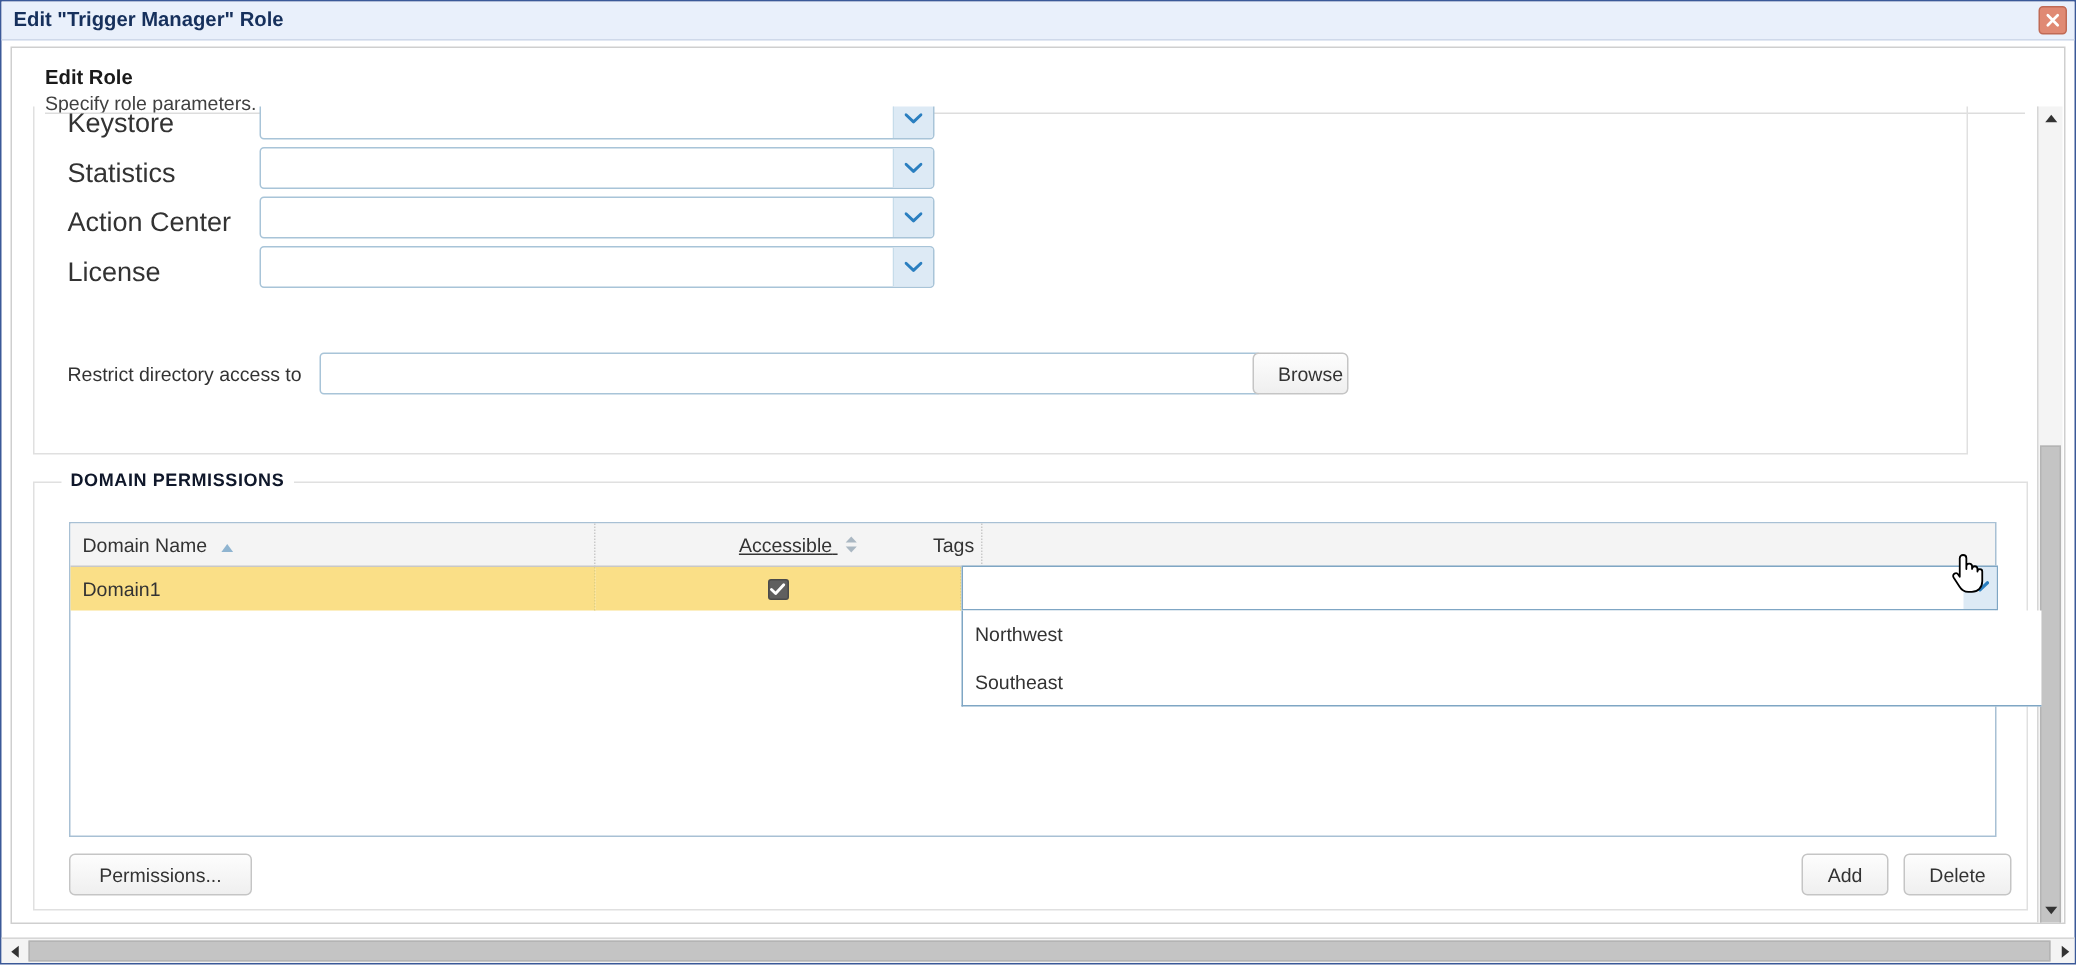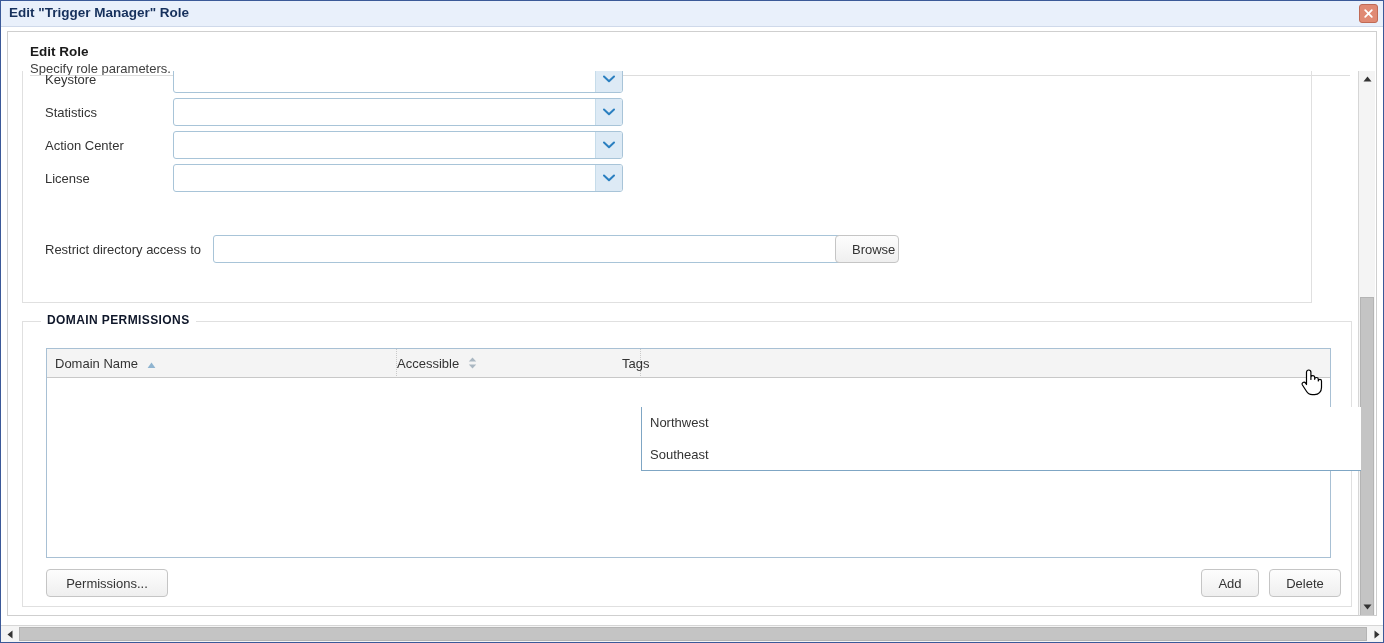--- a/index.html
+++ b/index.html
@@ -124,21 +124,21 @@
 
   .form-row {
     position: absolute;
     left: 0;
     height: 33px;
   }
   .form-label {
     position: absolute;
     left: 22px;
     top: 7px;
-    font-size: 13px;
+    font-size: 18px;
     color: #333333;
     white-space: nowrap;
   }
   .combo {
     position: absolute;
     left: 150px;
     top: 0;
     width: 450px;
     height: 28px;
     box-sizing: border-box;
@@ -245,21 +245,21 @@
     height: 29px;
     line-height: 29px;
     font-size: 13px;
     color: #333333;
     box-sizing: border-box;
     border-right: 1px dotted #c9c9c9;
     cursor: pointer;
     white-space: nowrap;
   }
   .th-0 { left: 0;    width: 350px; padding-left: 8px; }
-  .th-1 { left: 350px; width: 244px; text-align: left; }
+  .th-1 { left: 364px; width: 244px; text-align: center; text-decoration: underline; }
   .th-2 { left: 567px; width: 691px; padding-left: 8px; border-right: none; }
   .sort-ico { display: inline-block; vertical-align: middle; margin-left: 5px; }
 
   .trow {
     position: absolute;
     left: 0; top: 29px;
     width: 100%;
     height: 29px;
   }
   .cell {
@@ -543,20 +543,40 @@
                     <path d="M4.5 0.6 L8.2 4.6 L0.8 4.6 Z" fill="#aab7c2"></path>
                     <path d="M4.5 11.4 L8.2 7.4 L0.8 7.4 Z" fill="#aab7c2"></path>
                   </svg>
               </span>
             </div>
             <div class="th th-2">
               <span>Tags</span>
             </div>
           </div>
 
+          <div class="trow">
+            <div class="cell cell-0">Domain1</div>
+            <div class="cell cell-1">
+              <span class="checkbox">
+                <svg width="11" height="10" viewBox="0 0 11 10">
+                    <path d="M1.3 5 L4.1 7.7 L9.5 1.8" stroke="#ffffff" stroke-width="1.9" fill="none" stroke-linecap="round" stroke-linejoin="round"></path>
+                  </svg>
+              </span>
+            </div>
+            <div class="cell cell-2">
+              <div class="tag-combo">
+                <span></span>
+                <span class="tag-combo-arrow">
+                  <svg width="12" height="8" viewBox="0 0 12 8">
+                      <path d="M1 1.5 L6 6.2 L11 1.5" stroke="#2a7fc0" stroke-width="2.1" fill="none" stroke-linecap="round" stroke-linejoin="round"></path>
+                    </svg>
+                </span>
+              </div>
+            </div>
+          </div>
 
           <div class="dropdown">
             <div class="dd-item">Northwest</div>
             <div class="dd-item">Southeast</div>
           </div>
 
         </div>
 
         <button class="btn perm-btn">Permissions...</button>
         <button class="btn add-btn">Add</button>

